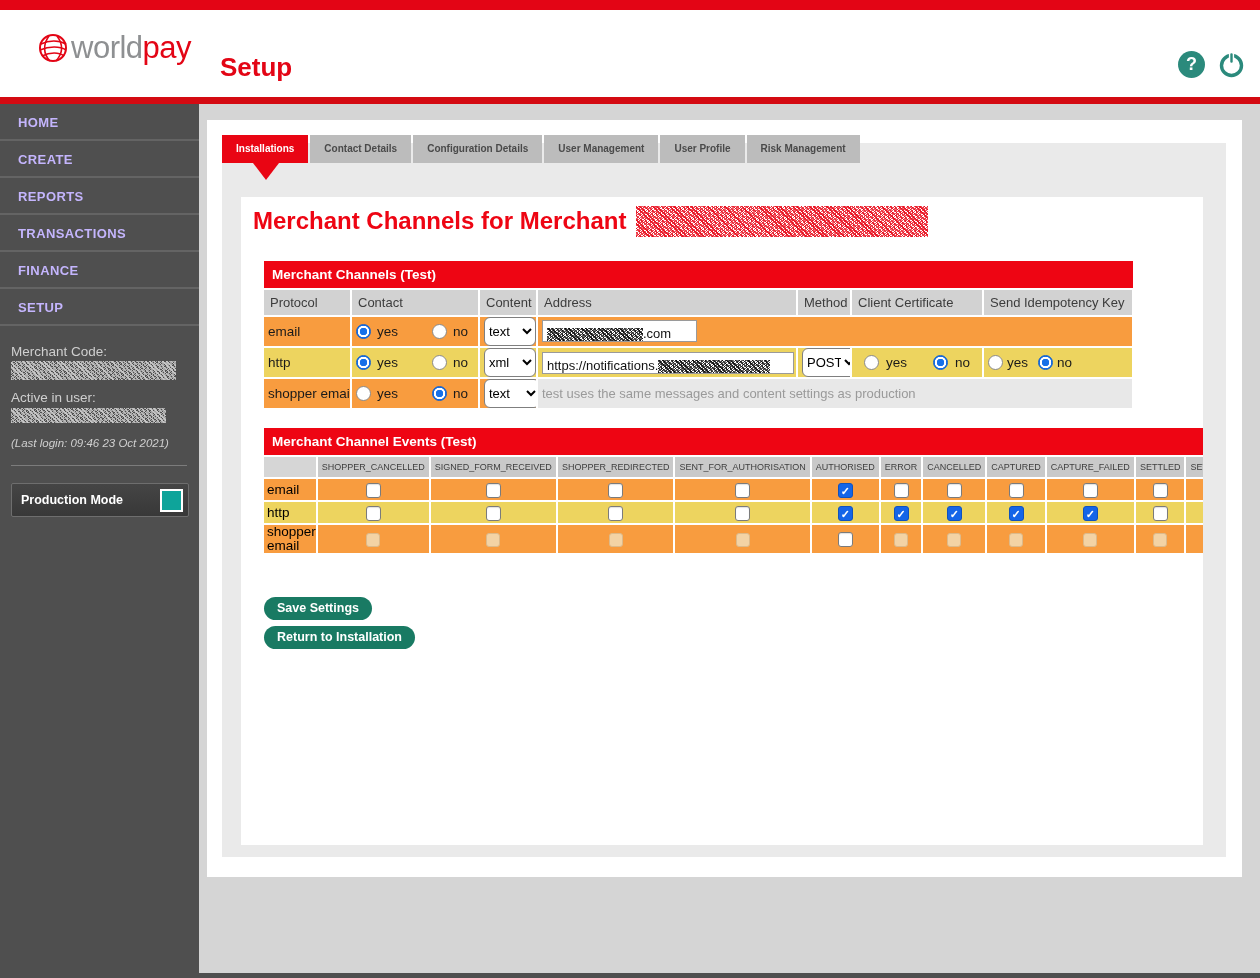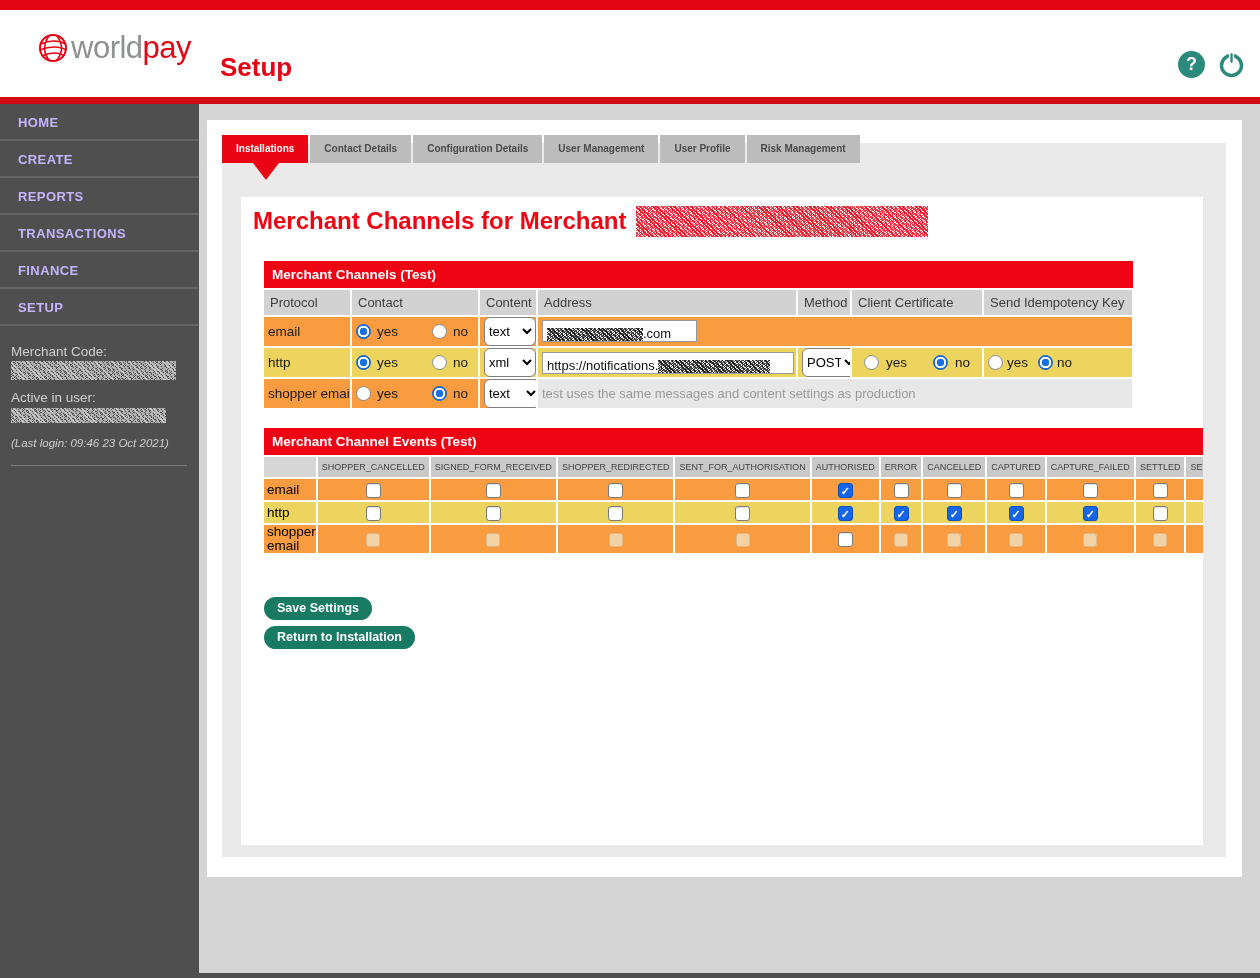--- a/index.html
+++ b/index.html
@@ -161,20 +161,24 @@
   <div class="nav-item">FINANCE</div>
   <div class="nav-item">SETUP</div>
 
   <div class="side-info">
     <div>Merchant Code:</div>
     <span class="scrib scrib-light" style="width:165px;height:19px;margin-top:2px;"></span>
     <div class="side-label">Active in user:</div>
     <span class="scrib scrib-light" style="width:155px;height:15px;margin-top:3px;"></span>
     <div class="last-login">(Last login: 09:46 23 Oct 2021)</div>
     <hr class="side-divider">
+    <div class="prod-box">
+      <span class="prod-label">Production Mode</span>
+      <span class="prod-square"></span>
+    </div>
   </div>
 </div>
 <div class="bottom-strip"></div>
 
 <div class="main-white"></div>
 <div class="main-gray"></div>
 
 <div class="tabs">
   <span class="tab active">Installations</span>
   <span class="tab">Contact Details</span>

